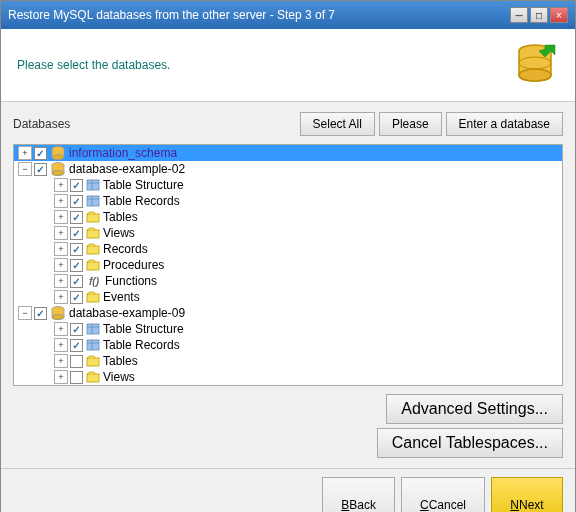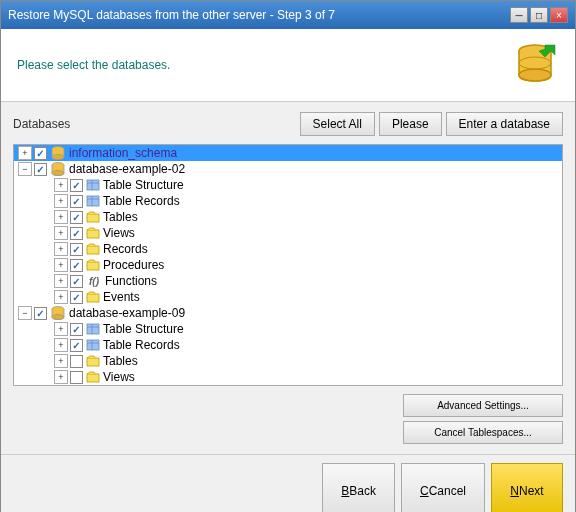--- a/index.html
+++ b/index.html
@@ -159,24 +159,24 @@
     .indent-1 { margin-left: 0px; }
     .indent-2 { margin-left: 18px; }
     .bottom-buttons {
       display: flex;
       flex-direction: column;
       gap: 4px;
       align-items: flex-end;
       flex-shrink: 0;
     }
     .bottom-btn {
-      padding: 5px 4px;
+      padding: 5px 14px;
       background: linear-gradient(to bottom, #f8f8f8, #e0e0e0);
       border: 1px solid #aaa;
-      font-size: 10px;
+      font-size: 16px;
       cursor: pointer;
       min-width: 160px;
       text-align: center;
     }
     .footer {
       background: #f0f0f0;
       border-top: 1px solid #ccc;
       padding: 8px 12px;
       display: flex;
       justify-content: flex-end;

